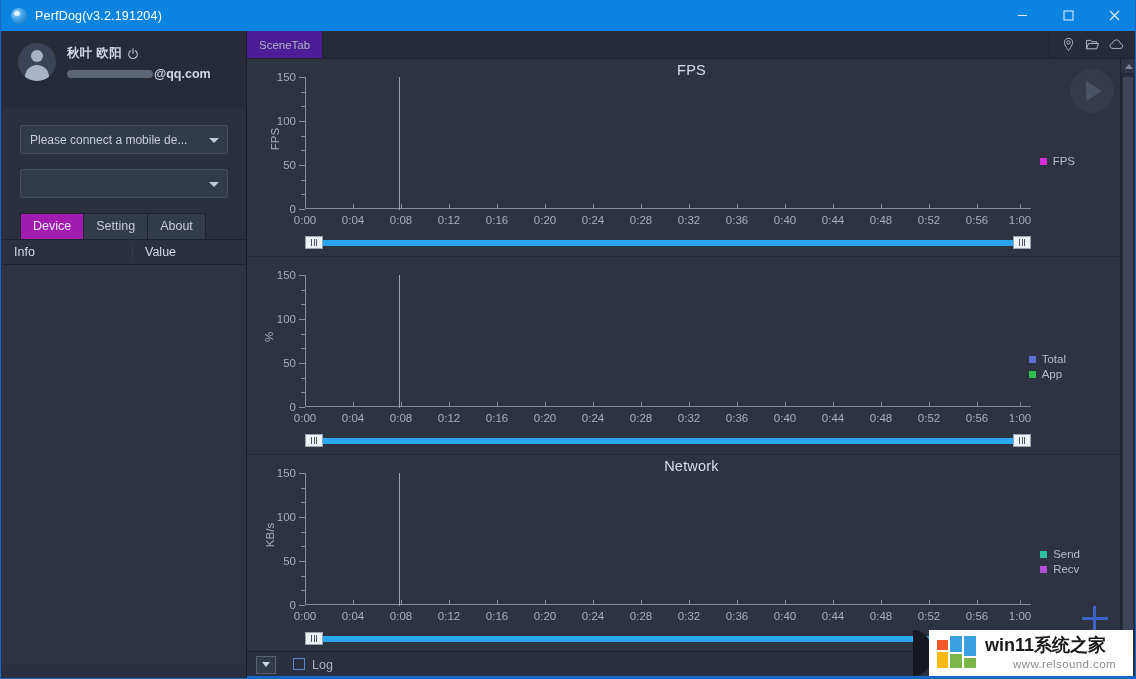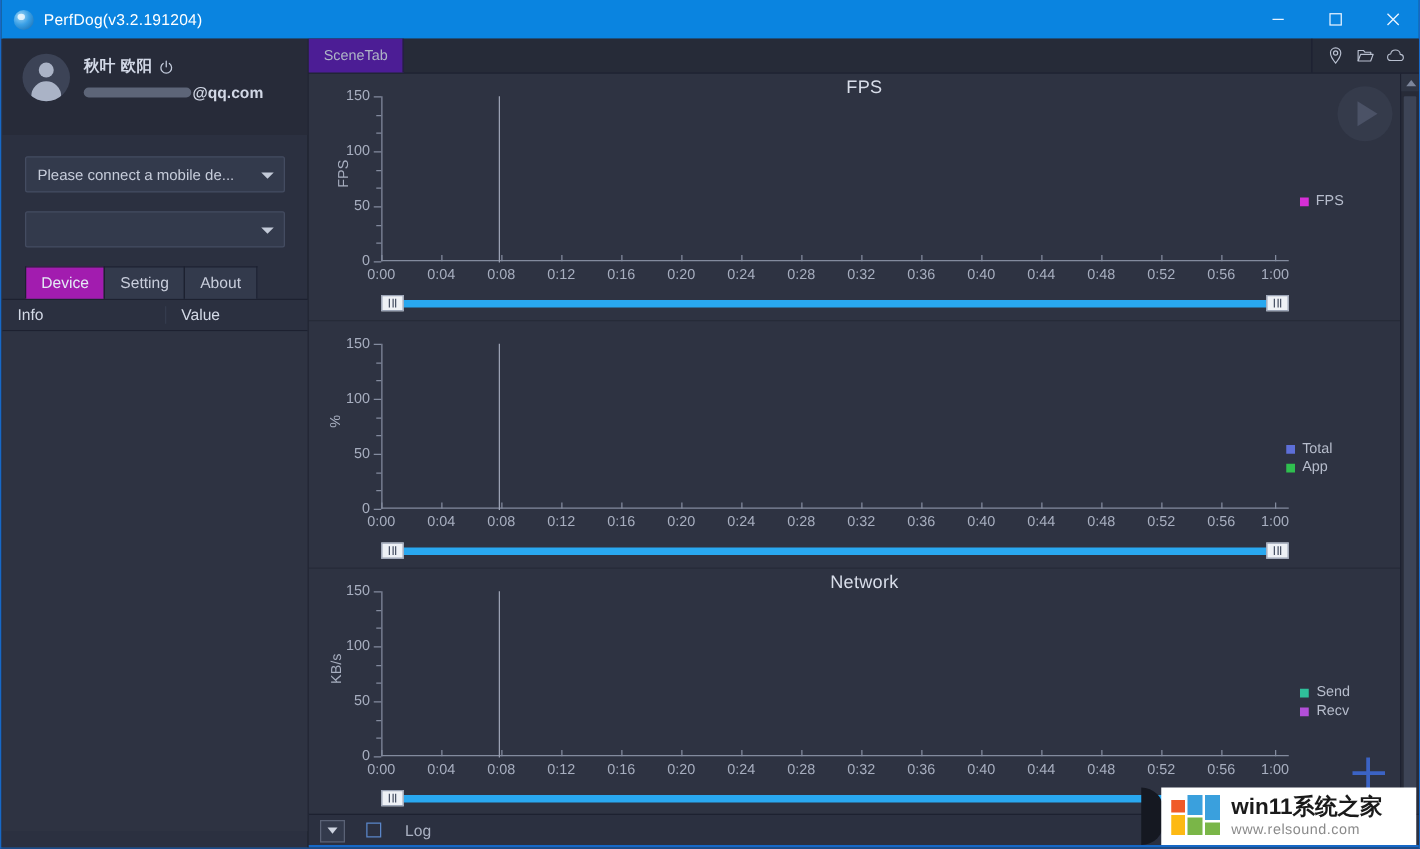--- a/index.html
+++ b/index.html
@@ -352,21 +352,21 @@
     background: #333a4c;
     display: flex; align-items: center; justify-content: center;
   }
   .collapse-btn .tri {
     width: 0; height: 0;
     border-left: 4px solid transparent;
     border-right: 4px solid transparent;
     border-top: 5px solid #cdd3e0;
   }
   .logchk {
-    display: flex; align-items: flex-start; gap: 19px;
+    display: flex; align-items: flex-start; gap: 7px;
     margin-left: 17px;
   }
   .chkbox {
     width: 12px; height: 12px;
     border: 1px solid #5b86c9;
     background: #2b3040;
     box-sizing: border-box;
   }
   .log-label { font-size: 12.5px; color: #aab1c2; }
 
@@ -395,21 +395,21 @@
   .wm-s4 { left: 15px; top: 20px; width: 12px; height: 14px; background: #7ab648; }
   .wm-s5 { left: 29px; top: 2px;  width: 12px; height: 20px; background: #3aa0dd; }
   .wm-s6 { left: 29px; top: 24px; width: 12px; height: 10px; background: #7ab648; }
   .wm-text { margin-left: 4px; line-height: 1; }
   .wm-main {
     font-size: 18px; color: #1a1a1a; font-weight: 700;
     letter-spacing: 0px; white-space: nowrap;
   }
   .wm-sub {
     font-size: 11.5px; color: #8a8a8a; margin-top: 5px;
-    letter-spacing: .4px; white-space: nowrap;
+    letter-spacing: .4px; white-space: nowrap; margin-left: 28px;
   }
   .wm-darkpatch {
     position: absolute; right: 204px; bottom: 2px;
     width: 18px; height: 46px; background: #151821;
     border-radius: 0 23px 23px 0;
   }
 </style>
 </head>
 <body>
 

